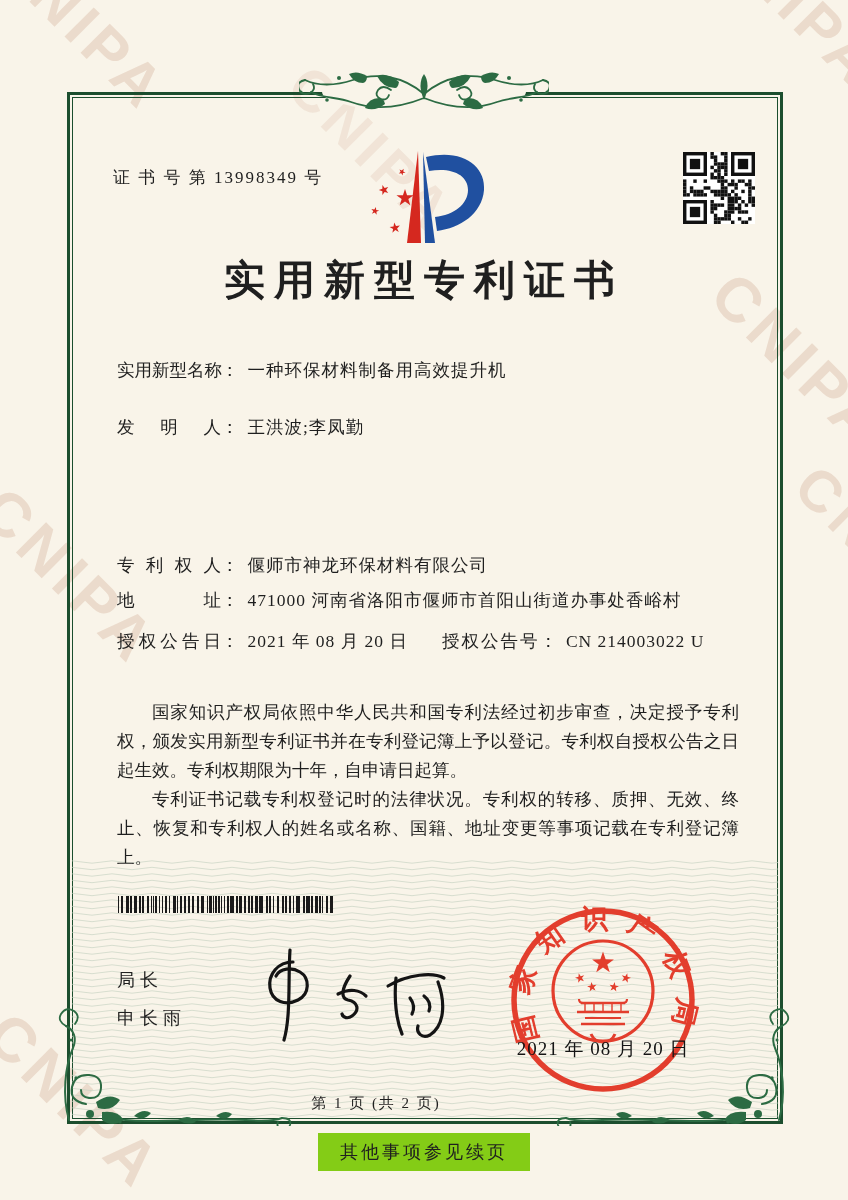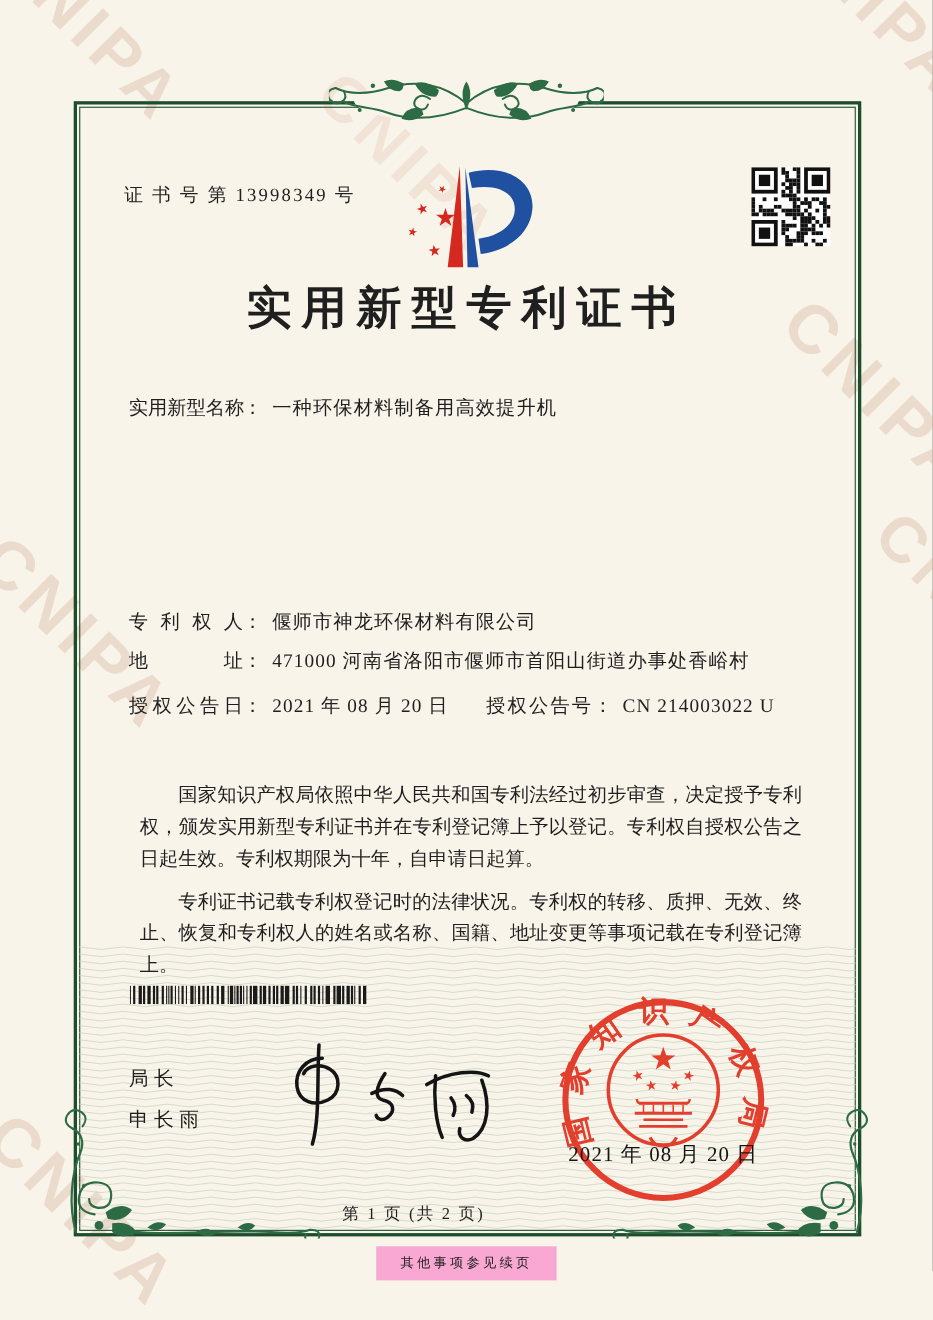--- a/index.html
+++ b/index.html
@@ -24,28 +24,28 @@
   .title{left:0;width:848px;top:253px;text-align:center;font-size:41px;font-weight:700;
          letter-spacing:9px;}
   .field-row{left:117px;width:650px;font-size:17.5px;white-space:nowrap;}
   .f-label{display:inline-block;width:104px;text-align:justify;text-align-last:justify;
            vertical-align:top;}
   .f-label2{letter-spacing:2px;margin-left:34px;}
   .f-colon{margin-right:9px;}
   .f-value{letter-spacing:1px;}
   .paras{left:117px;top:698px;width:622px;font-size:17.5px;line-height:29px;
          text-align:justify;}
-  .paras p{margin:10px;text-indent:2em;}
+  .paras p{margin:0;text-indent:2em;}
   .officer{left:117px;font-family:"Liberation Sans","DejaVu Sans",sans-serif;
            font-size:18px;letter-spacing:5px;}
   .seal-date{left:505px;width:196px;top:1036px;text-align:center;font-size:19px;
              letter-spacing:1px;z-index:6;color:#141414;}
   .page-info{left:0;width:752px;top:1094px;text-align:center;font-size:15px;letter-spacing:2px;}
-  .note{left:424px;top:1133px;transform:translateX(-50%);background:#f9a8d4;
-        padding:7px 22px;font-size:12px;letter-spacing:3px;z-index:2;position:absolute;}
+  .note{left:424px;top:1133px;transform:translateX(-50%);background:#84cc16;
+        padding:7px 22px;font-size:18px;letter-spacing:3px;z-index:2;position:absolute;}
   .sig{z-index:4;}
   .seal{z-index:5;}
 </style>
 </head>
 <body>
 
 <div class="page">
 
   <svg width="0" height="0" style="position:absolute">
     <defs>
@@ -303,20 +303,23 @@
       <rect x="48.00" y="68.57" width="3.43" height="3.43" fill="#111"></rect>
       <rect x="58.29" y="68.57" width="3.43" height="3.43" fill="#111"></rect>
       <rect x="61.71" y="68.57" width="3.43" height="3.43" fill="#111"></rect>
     </svg>
 
   <div class="abs title">实用新型专利证书</div>
 
   <div class="abs field-row" style="top:358px">
     <span class="f-label">实用新型名称</span><span class="f-colon">：</span><span class="f-value">一种环保材料制备用高效提升机</span>
   </div>
+  <div class="abs field-row" style="top:415px">
+    <span class="f-label">发明人</span><span class="f-colon">：</span><span class="f-value">王洪波;李凤勤</span>
+  </div>
   <div class="abs field-row" style="top:553px">
     <span class="f-label">专利权人</span><span class="f-colon">：</span><span class="f-value">偃师市神龙环保材料有限公司</span>
   </div>
   <div class="abs field-row" style="top:588px">
     <span class="f-label">地址</span><span class="f-colon">：</span><span class="f-value">471000 河南省洛阳市偃师市首阳山街道办事处香峪村</span>
   </div>
   <div class="abs field-row" style="top:629px">
     <span class="f-label">授权公告日</span><span class="f-colon">：</span><span class="f-value">2021 年 08 月 20 日</span><span class="f-label2">授权公告号</span><span class="f-colon">：</span><span class="f-value">CN 214003022 U</span>
   </div>
 

